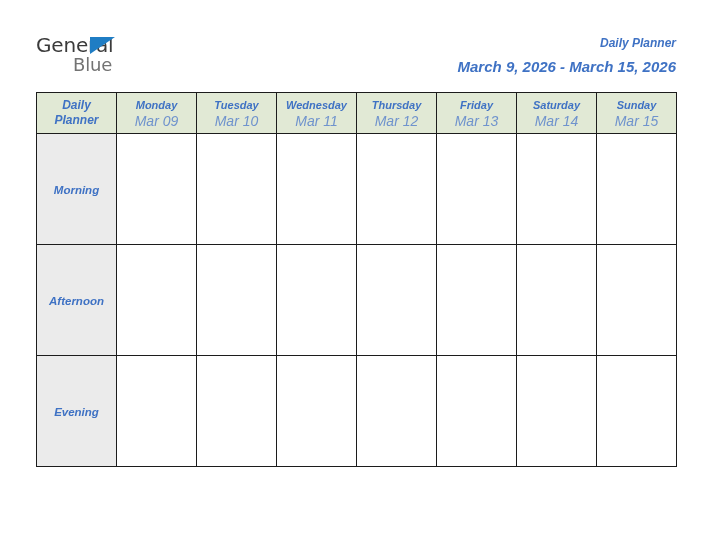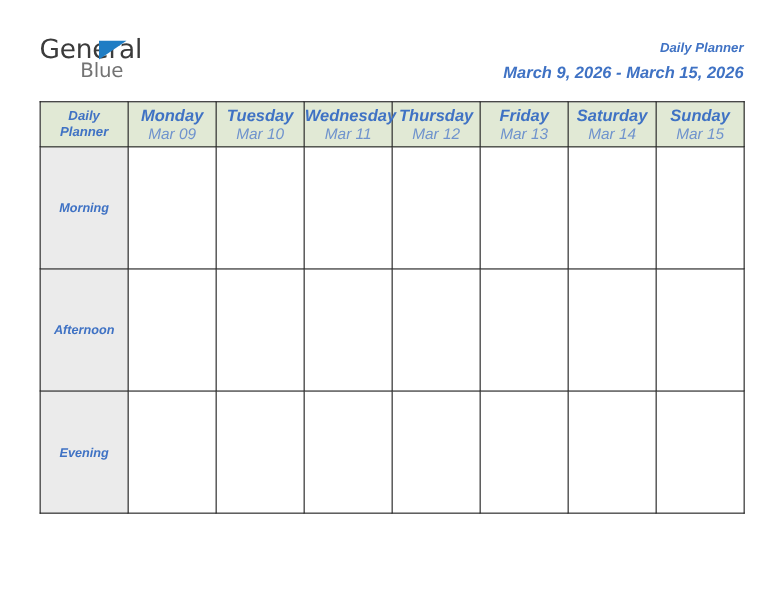--- a/index.html
+++ b/index.html
@@ -30,21 +30,21 @@
     left: 36px;
     top: 34px;
     width: 130px;
     height: 50px;
   }
   .logo-general {
     position: absolute;
     left: 0;
     top: 0;
     font-family: "DejaVu Sans", sans-serif;
-    font-size: 24px;
+    font-size: 20px;
     font-weight: 400;
     color: #3b3b3b;
     letter-spacing: -0.2px;
     line-height: 22px;
     white-space: nowrap;
   }
   .logo-blue {
     position: absolute;
     left: 37px;
     top: 20px;
@@ -122,21 +122,21 @@
   .corner-title {
     font-family: "Liberation Sans", sans-serif;
     font-size: 12px;
     font-style: italic;
     font-weight: bold;
     color: #3f72c4;
     line-height: 15px;
   }
   .day-name {
     font-family: "Liberation Sans", sans-serif;
-    font-size: 15px;
+    font-size: 11px;
     font-style: italic;
     font-weight: bold;
     color: #3f72c4;
     line-height: 15px;
   }
   .day-date {
     font-family: "Liberation Sans", sans-serif;
     font-size: 14px;
     font-style: italic;
     font-weight: normal;

